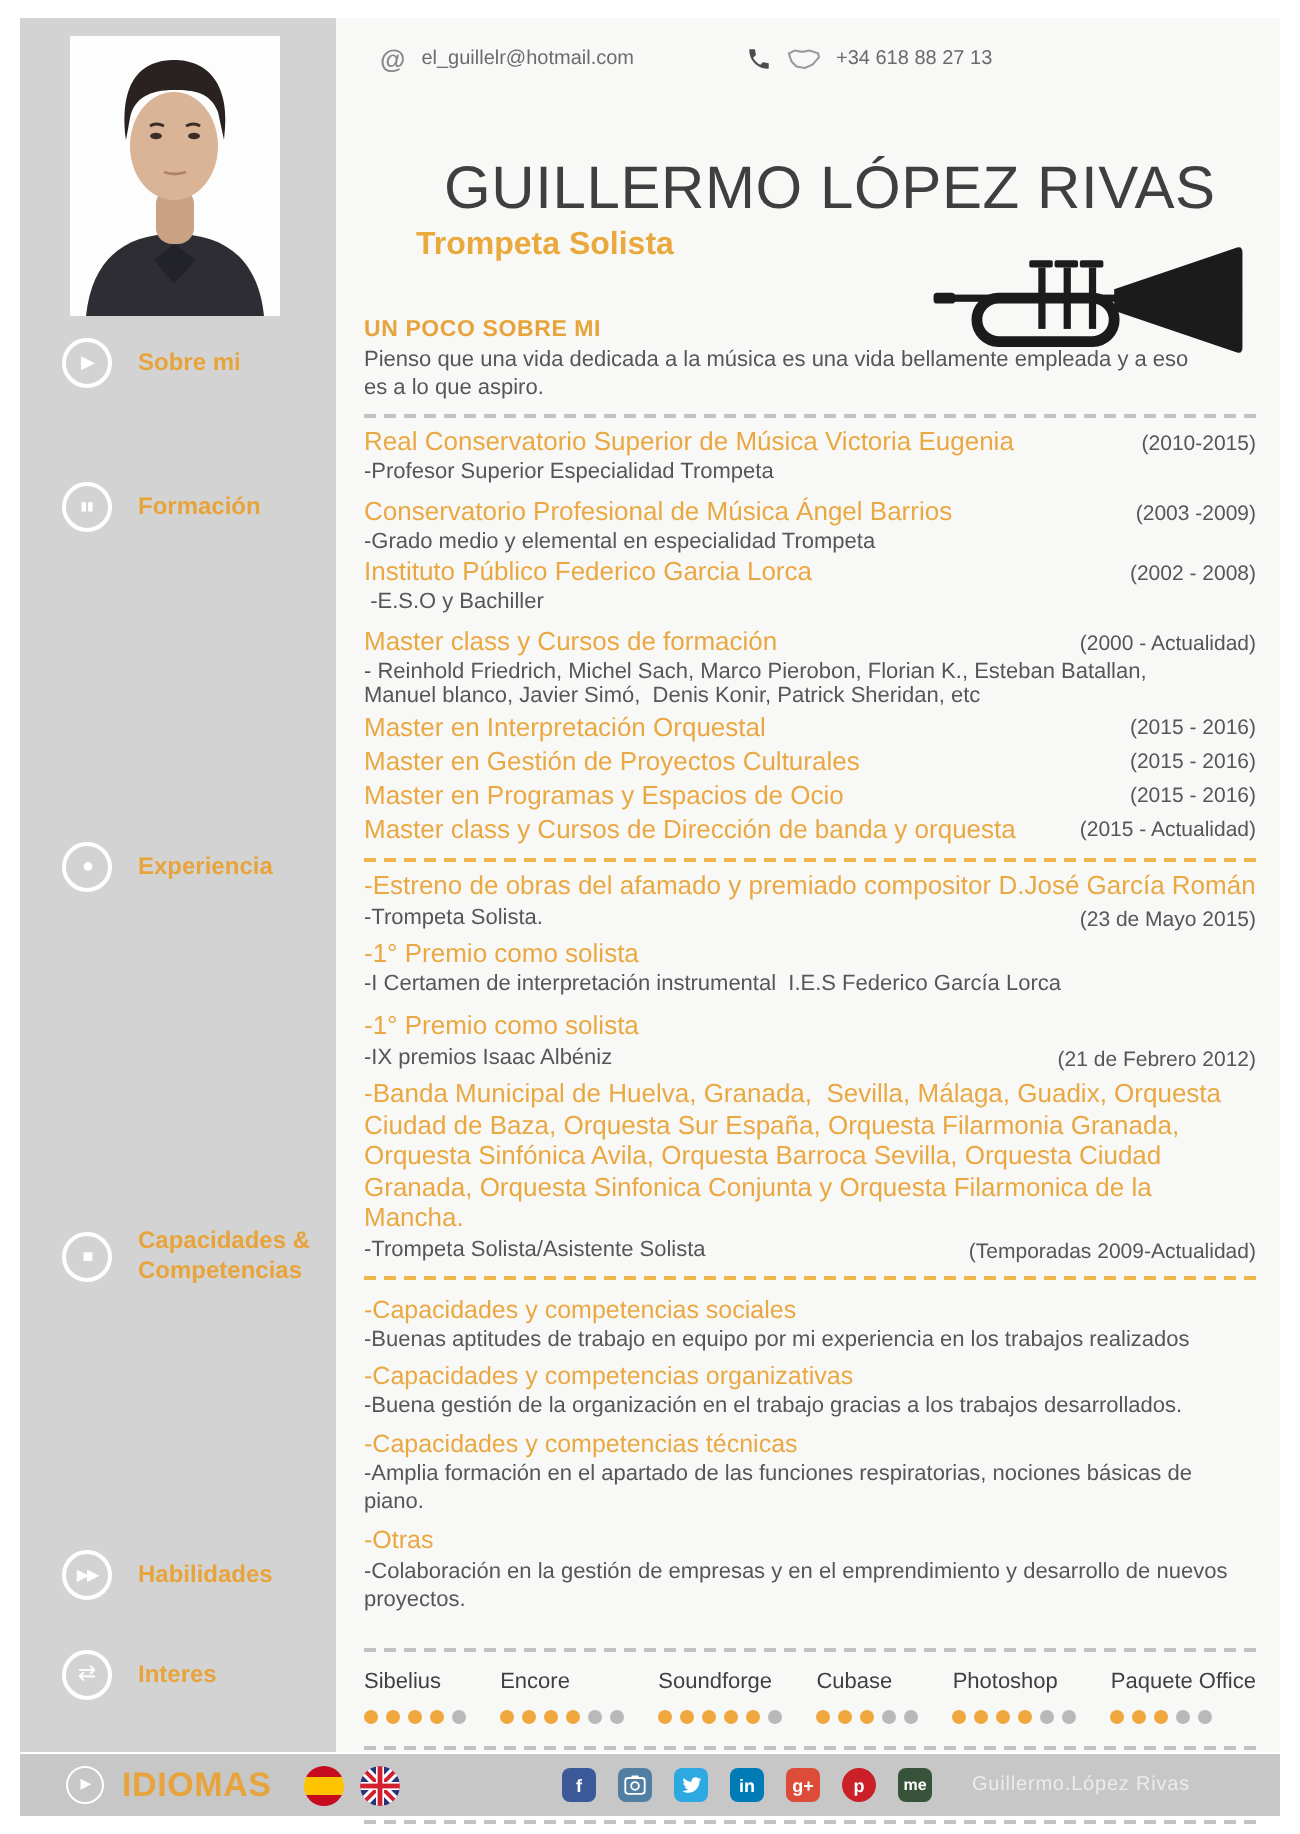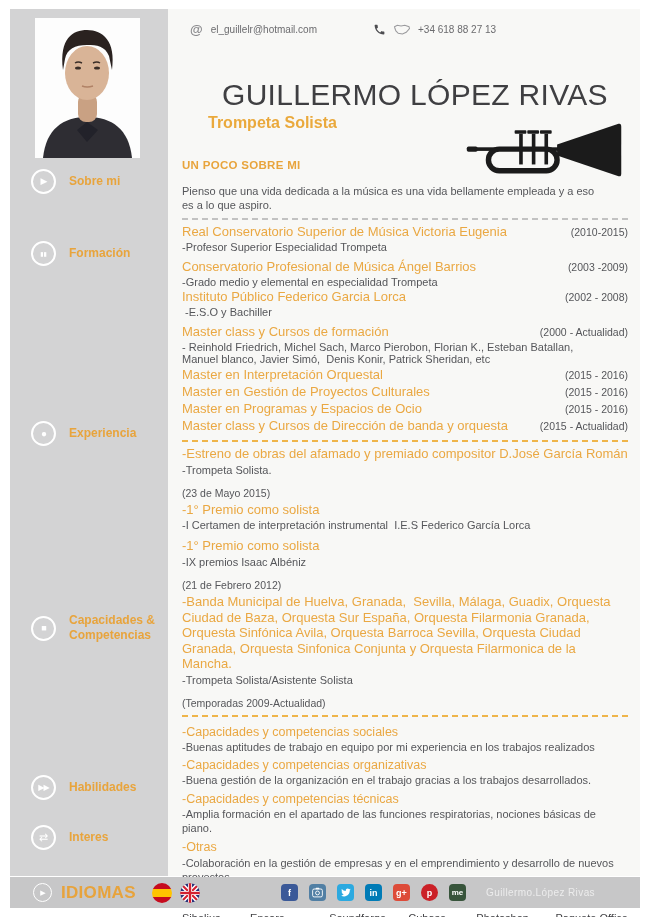--- a/index.html
+++ b/index.html
@@ -21,31 +21,31 @@
 
   .contact-row { display:flex; align-items:center; margin-top:12px; height:16px; color:#6b6b6e; font-size:10px; }
   .at { font-size:13px; font-weight:700; color:#8a8a8d; margin:0 8px 0 8px; }
   .phone-group { display:flex; align-items:center; gap:6px; margin-left:56px; }
 
   h1 { margin:42px 0 0 40px; font-size:30px; line-height:32px; font-weight:400; color:#3f3f42; letter-spacing:0.3px; }
   .subtitle { margin:3px 0 0 26px; color:#eaa93c; font-size:16px; font-weight:700; }
   .trumpet { position:absolute; top:113px; right:16px; }
 
   .sec-title { margin-top:27px; color:#e8a43c; font-size:11.5px; font-weight:700; letter-spacing:0.3px; }
-  .about-text { margin-top:13px; color:#55565a; font-size:11px; line-height:14px; width:420px; white-space:pre-wrap; }
+  .about-text { margin-top:2px; color:#55565a; font-size:11px; line-height:14px; width:420px; white-space:pre-wrap; }
 
   .sep { border-top:2px dashed #c2c2c2; margin-top:6px; }
   .sep.orange { border-color:#efb54a; }
 
   .entry { margin-top:4px; }
   .entry-head { display:flex; justify-content:space-between; align-items:baseline; gap:10px; }
   .etitle { color:#eaa843; font-size:13px; line-height:16px; white-space:pre-wrap; }
   .edate { color:#55565a; font-size:10.5px; white-space:nowrap; }
   .detail { margin-top:1px; color:#55565a; font-size:11px; line-height:13.5px; white-space:pre-wrap; }
-  .detail-row { display:flex; justify-content:space-between; align-items:flex-start; gap:10px; margin-top:1px;flex-direction:column; }
+  .detail-row { display:flex; justify-content:space-between; align-items:flex-end; gap:10px; margin-top:1px; }
   .mrow { margin-top:1px;align-items:center; }
   .cap-title { font-size:12.5px; }
 
   
   .skills { display:flex; justify-content:space-between; margin-top:8px; }
   .skill-name { color:#3f3f42; font-size:11px; line-height:15px; font-weight:400; }
   .dots { display:flex; gap:4px; margin-top:6px; }
   .dot { width:7px; height:7px; border-radius:50%; }
   .dot.on { background:#f0a73e; }
   .dot.off { background:#b9b9ba; }

